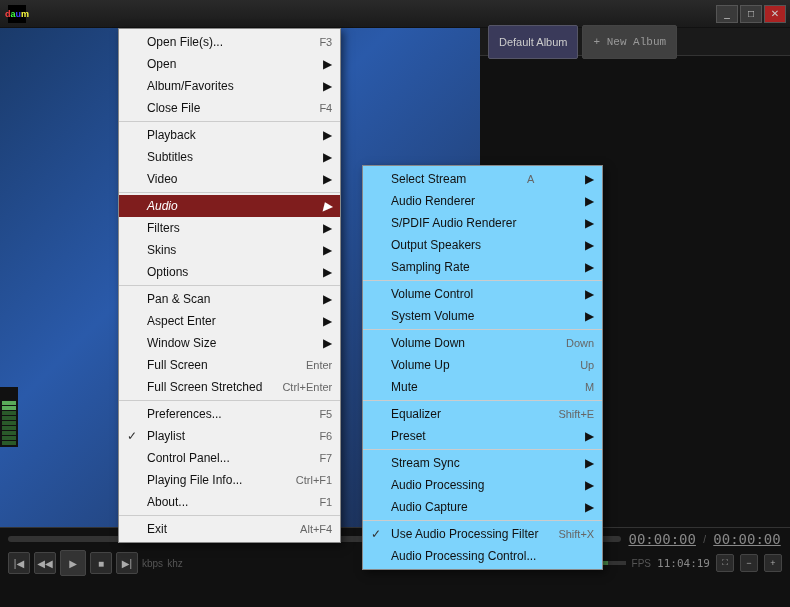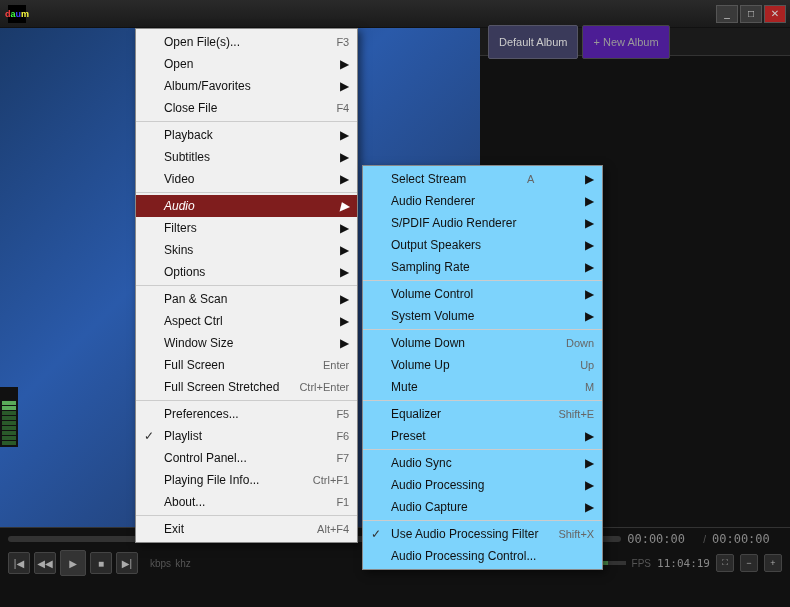--- a/index.html
+++ b/index.html
@@ -101,22 +101,23 @@
       font-size: 11px;
       cursor: pointer;
       border-radius: 2px;
     }
     .album-btn.active {
       background: #3a3a5a;
       color: #ccc;
       border-color: #556;
     }
     .album-btn.new {
-      background: #4c1d95;
+      background: #404040;
       color: #999;
+      font-family: Liberation Mono, monospace;
     }
 
     
     .bottom-controls {
       height: 80px;
       background: #111;
       border-top: 1px solid #333;
       display: flex;
       flex-direction: column;
       padding: 4px 8px;
@@ -130,24 +131,25 @@
     }
     .progress-track {
       flex: 1;
       height: 6px;
       background: #333;
       border-radius: 3px;
       position: relative;
     }
     .time-display {
       color: #888;
-      font-size: 12px;
+      font-size: 14px;
       font-family: monospace;
       min-width: 70px;
-      text-align: left;
+      text-align: center;
+      text-decoration: underline;
     }
     .controls-row {
       display: flex;
       align-items: center;
       gap: 4px;
     }
     .ctrl-btn {
       width: 22px;
       height: 22px;
       background: #2a2a2a;
@@ -243,21 +245,21 @@
       margin: 2px 0;
     }
     .menu-checkmark {
       position: absolute;
       left: 8px;
       color: #333;
     }
 
     
     .main-menu {
-      left: 135px;
+      left: 118px;
       top: 28px;
     }
 
     
     .audio-submenu {
       position: absolute;
       left: 362px;
       top: 165px;
       background: #7dd3fc;
       border: 1px solid #888;
@@ -317,21 +319,21 @@
     <div class="time-display">00:00:00</div>
     <span style="color:#555;font-size:10px;">/</span>
     <div class="time-display">00:00:00</div>
   </div>
   <div class="controls-row">
     <div class="ctrl-btn">|◀</div>
     <div class="ctrl-btn">◀◀</div>
     <div class="ctrl-btn play">▶</div>
     <div class="ctrl-btn">■</div>
     <div class="ctrl-btn">▶|</div>
-    <div class="info-label" style="margin-left:8px;">kbps</div>
+    <div class="info-label" style="">kbps</div>
     <div class="info-label">khz</div>
     <div style="margin-left:auto;display:flex;align-items:center;gap:6px;">
       <div class="volume-bar-small">
         <div class="volume-fill"></div>
       </div>
       <div style="color:#555;font-size:10px;">FPS</div>
       <div style="color:#888;font-size:11px;font-family:monospace;">11:04:19</div>
       <div class="ctrl-btn" style="width:18px;height:18px;font-size:8px;">⛶</div>
       <div class="ctrl-btn" style="width:18px;height:18px;font-size:9px;">−</div>
       <div class="ctrl-btn" style="width:18px;height:18px;font-size:9px;">+</div>
@@ -385,21 +387,21 @@
     <div class="menu-item">
       <span>Options</span>
       <span class="arrow">▶</span>
     </div>
     <div class="menu-separator"></div>
     <div class="menu-item">
       <span>Pan &amp; Scan</span>
       <span class="arrow">▶</span>
     </div>
     <div class="menu-item">
-      <span>Aspect Ctrl</span>
+      <span>Aspect Enter</span>
       <span class="arrow">▶</span>
     </div>
     <div class="menu-item">
       <span>Window Size</span>
       <span class="arrow">▶</span>
     </div>
     <div class="menu-item">
       <span>Full Screen</span>
       <span class="shortcut">Enter</span>
     </div>
@@ -484,21 +486,21 @@
     <div class="menu-item">
       <span>Equalizer</span>
       <span class="shortcut">Shift+E</span>
     </div>
     <div class="menu-item">
       <span>Preset</span>
       <span class="arrow">▶</span>
     </div>
     <div class="menu-separator"></div>
     <div class="menu-item">
-      <span>Audio Sync</span>
+      <span>Stream Sync</span>
       <span class="arrow">▶</span>
     </div>
     <div class="menu-item">
       <span>Audio Processing</span>
       <span class="arrow">▶</span>
     </div>
     <div class="menu-item">
       <span>Audio Capture</span>
       <span class="arrow">▶</span>
     </div>

